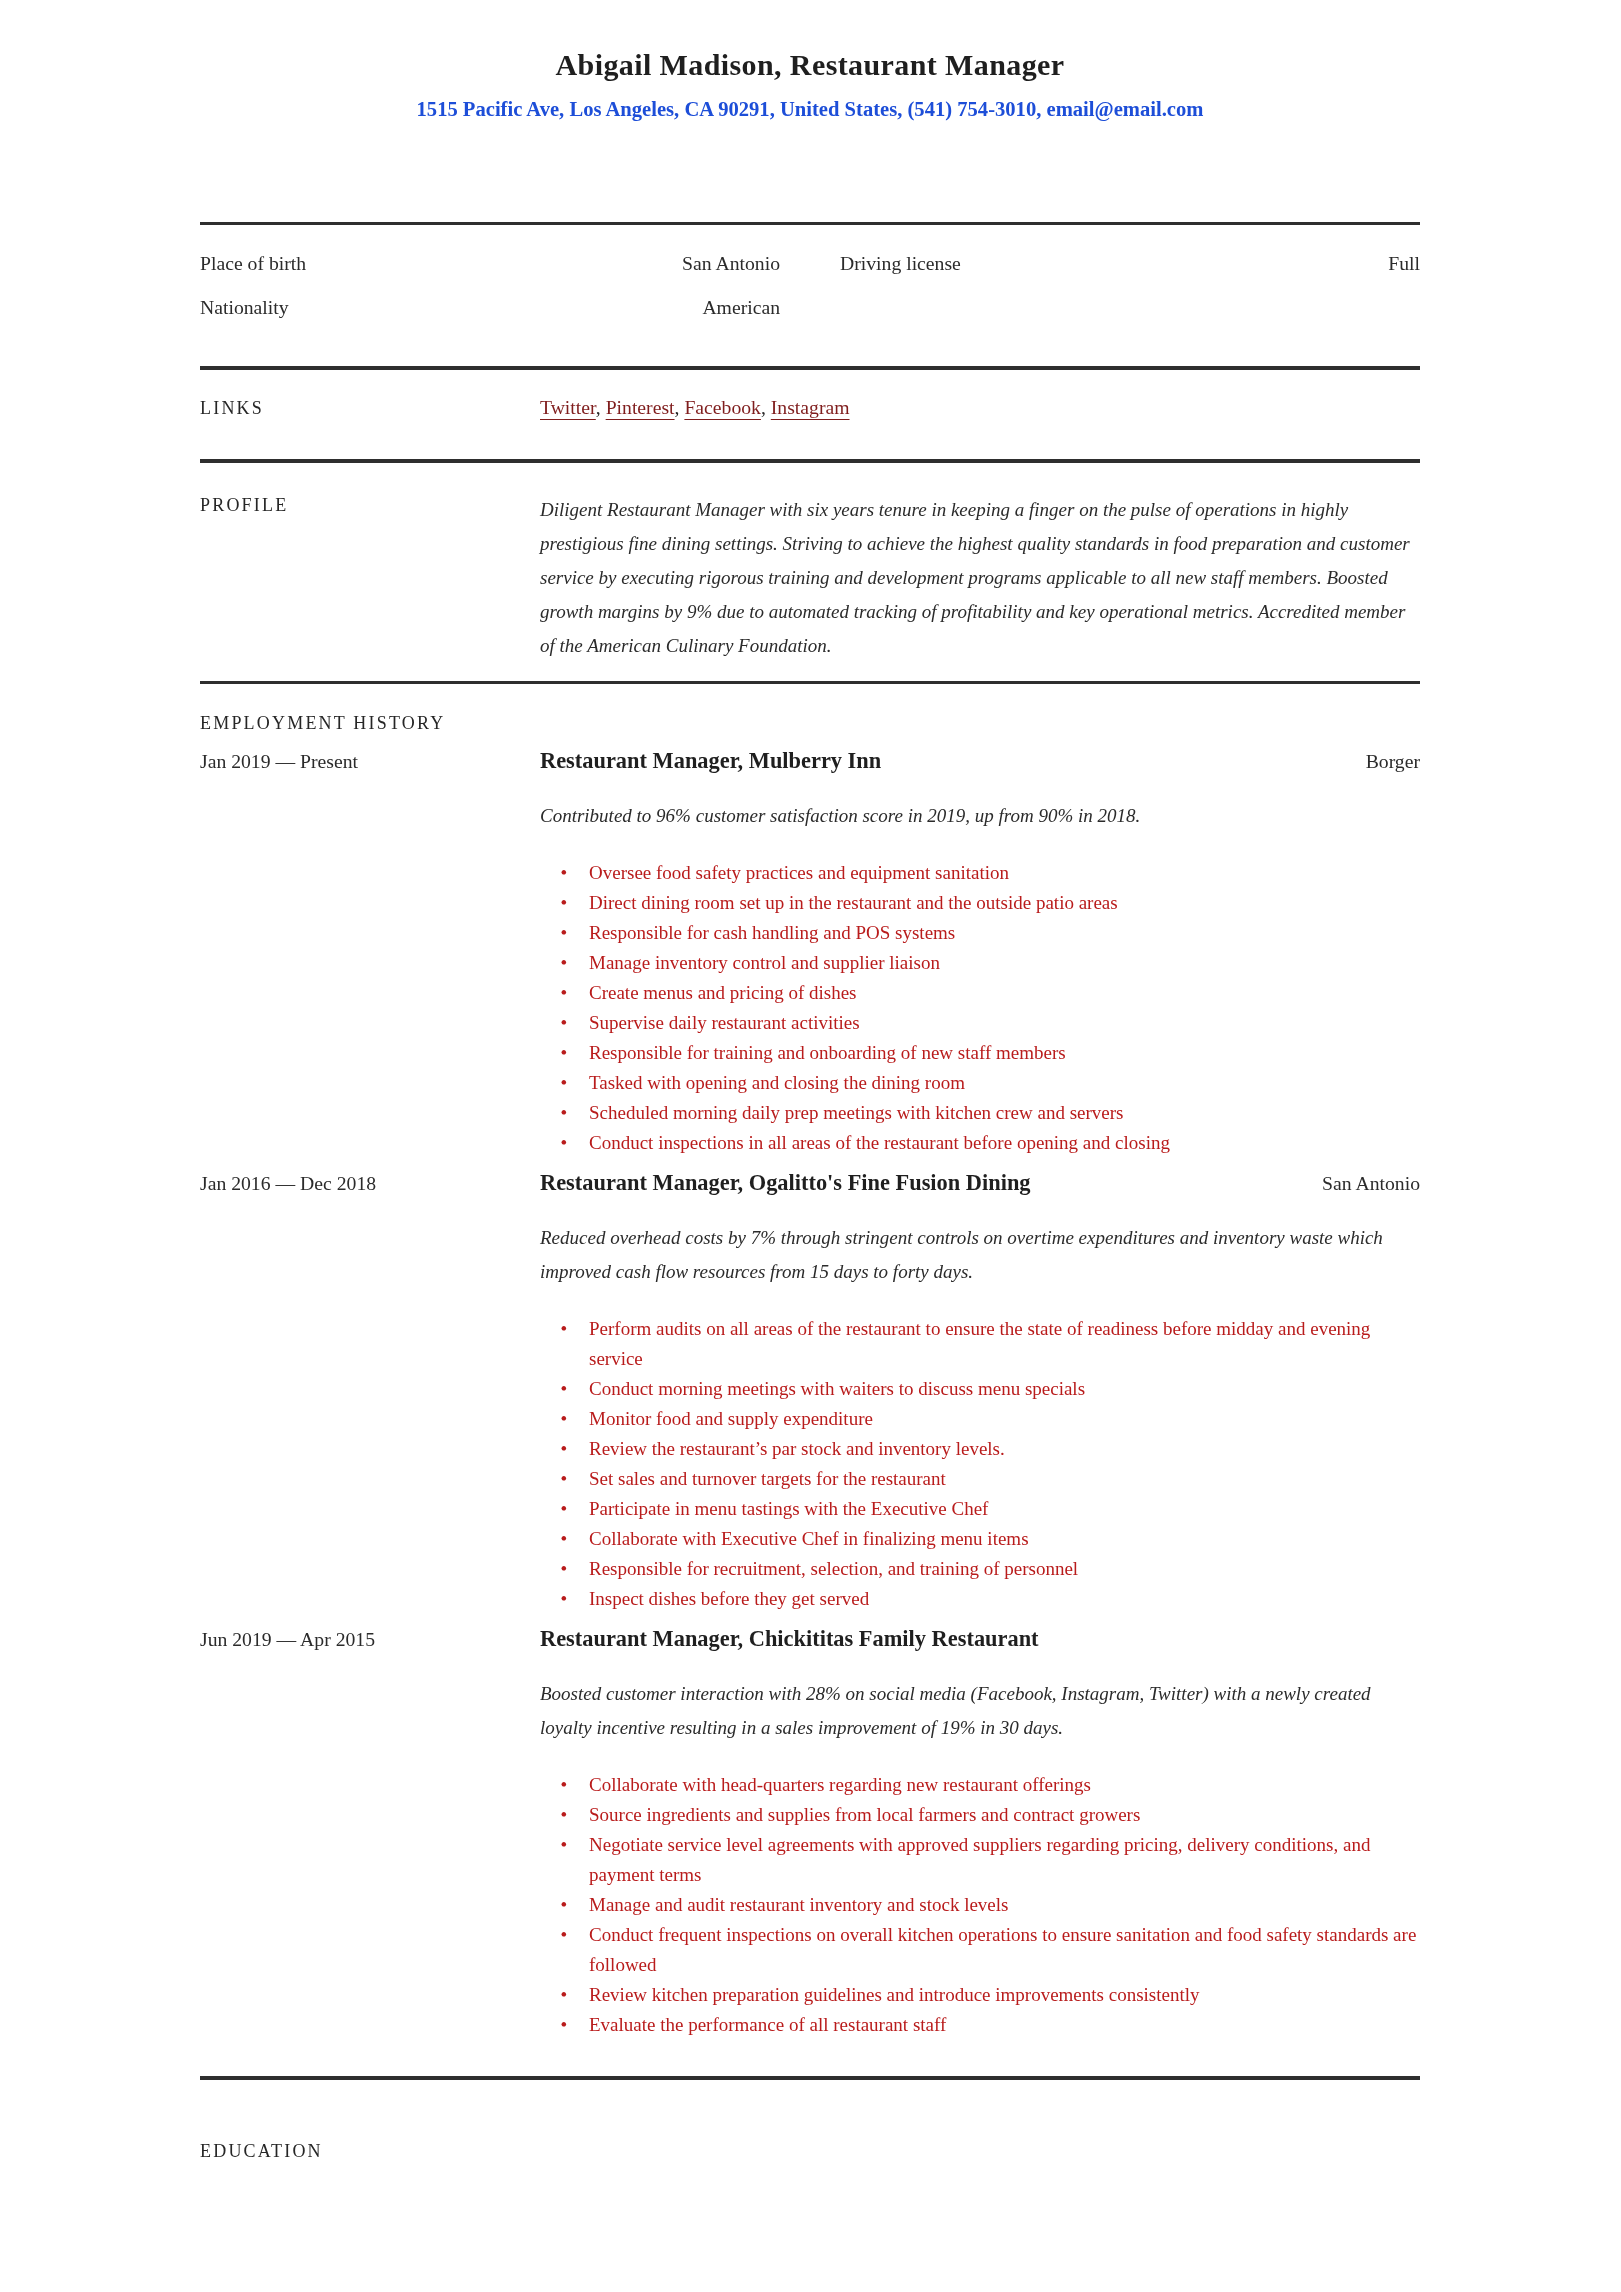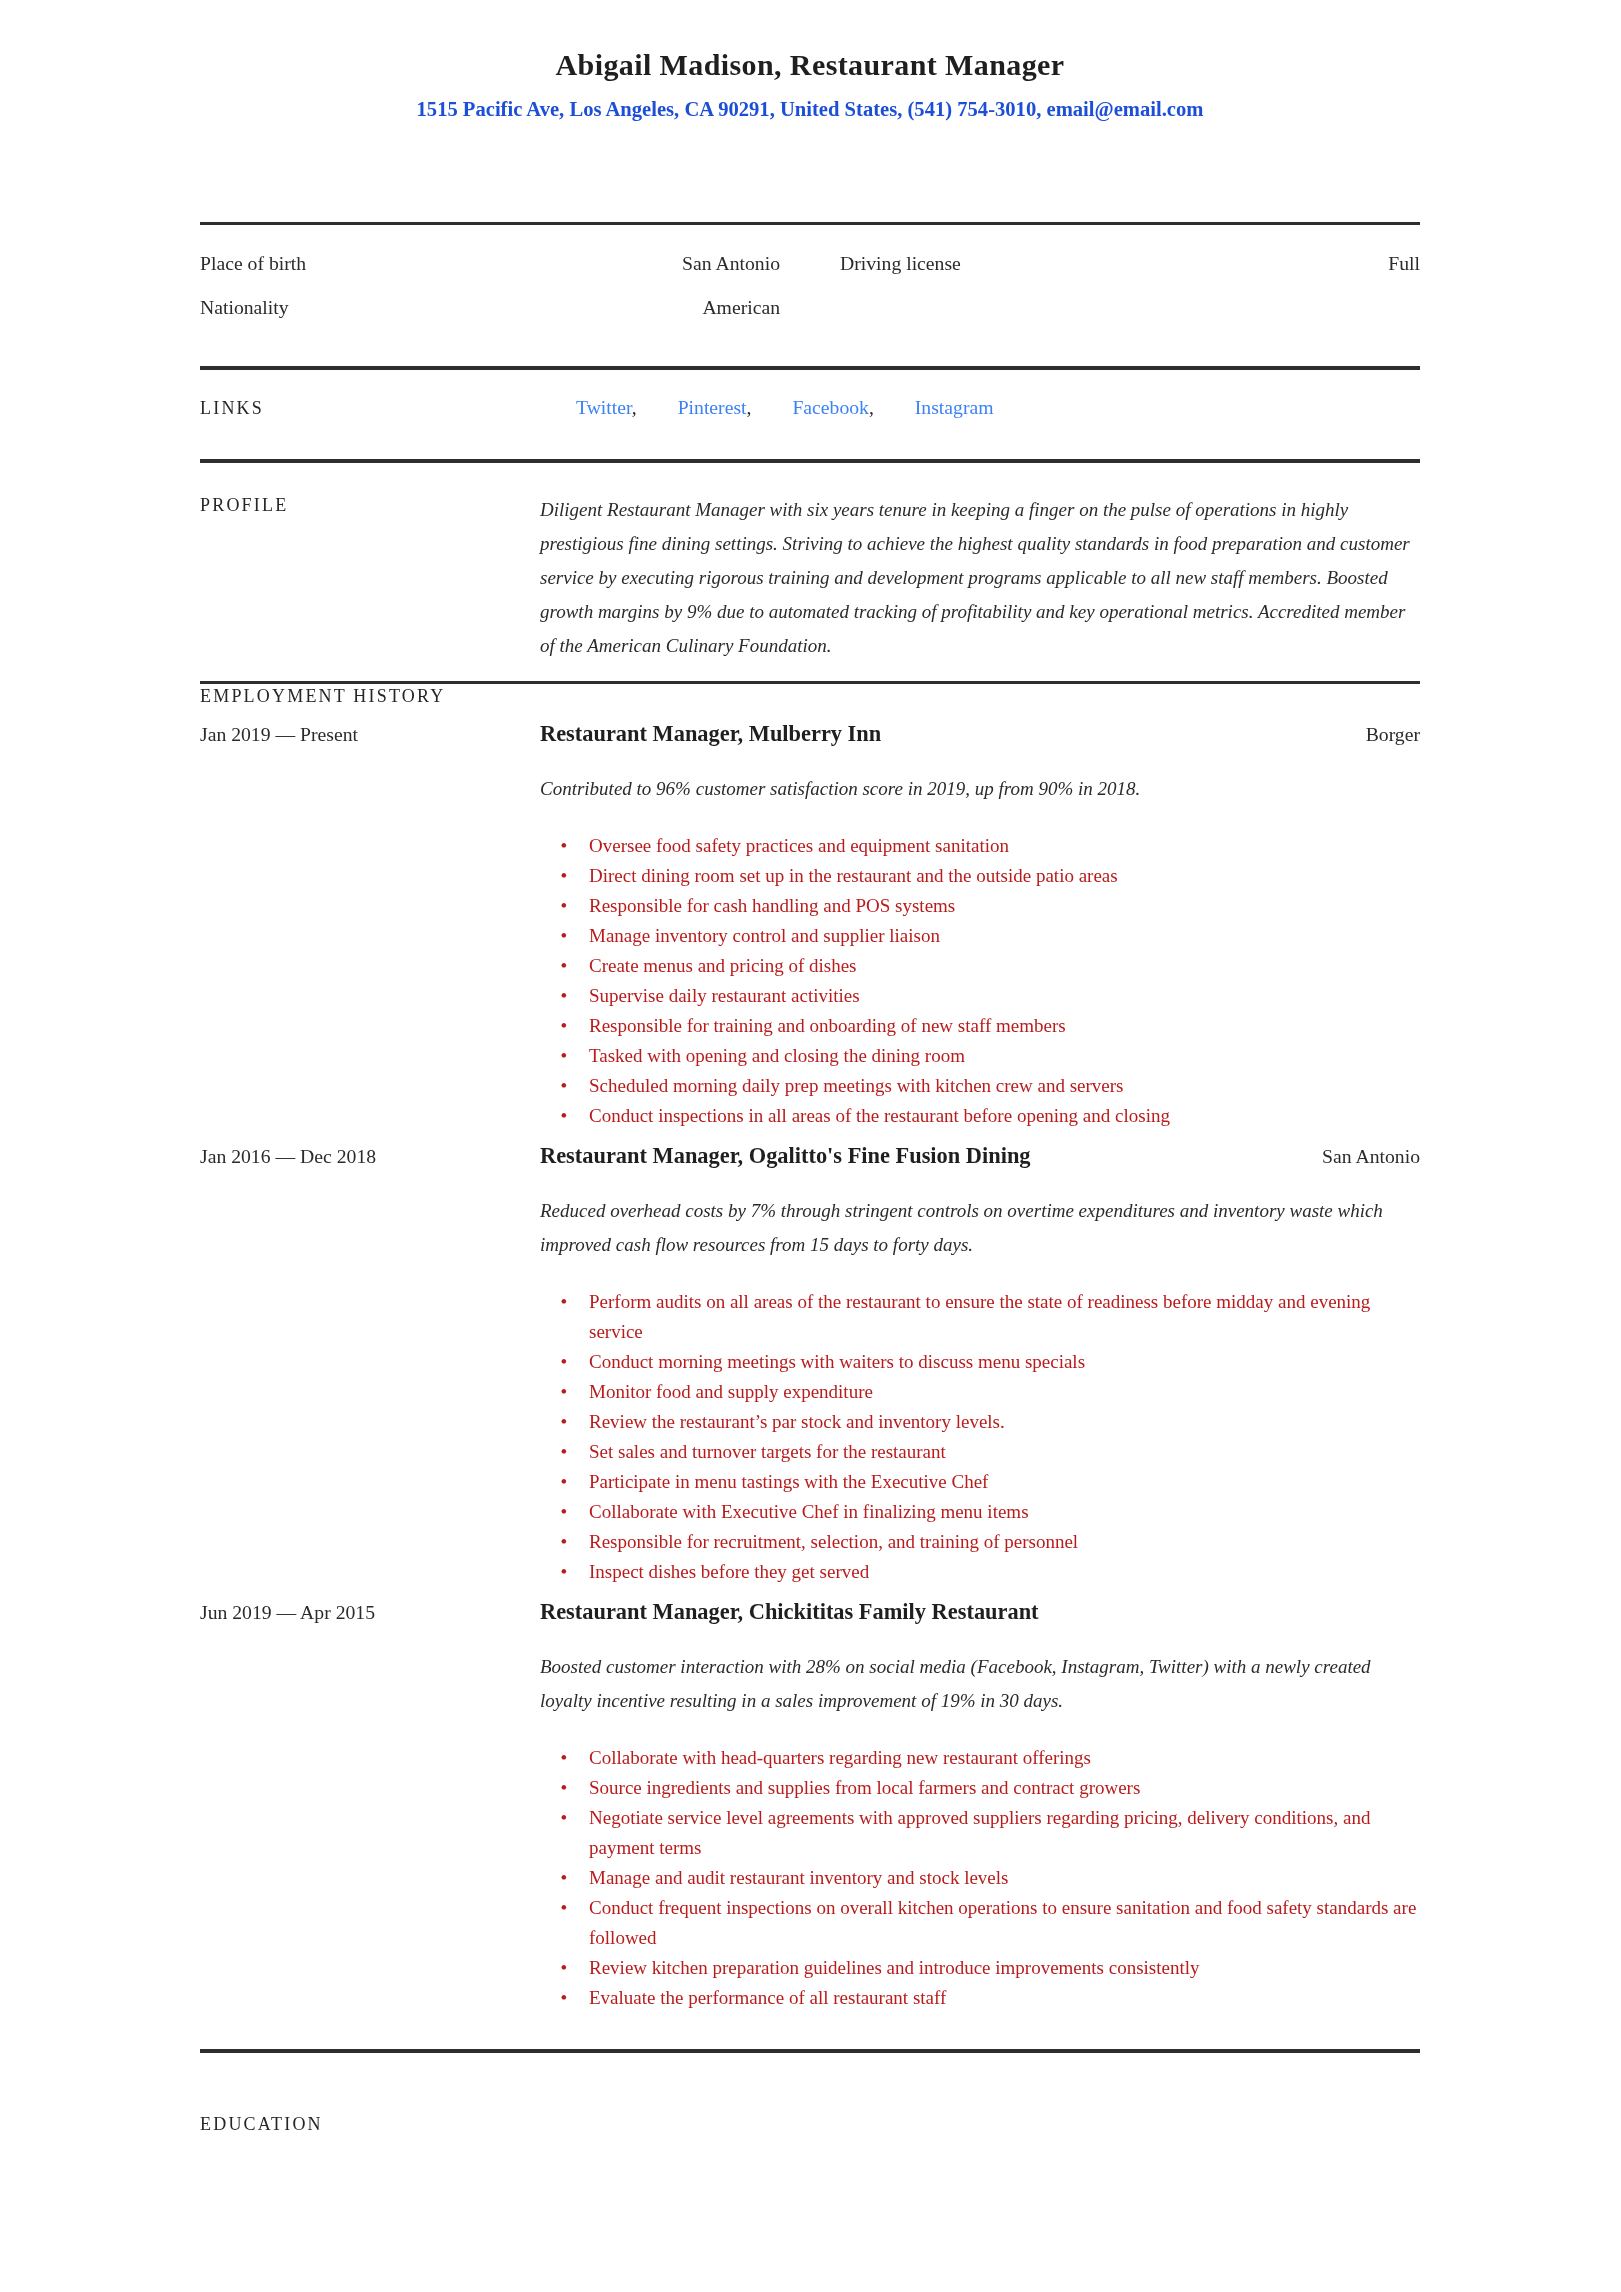--- a/index.html
+++ b/index.html
@@ -70,36 +70,36 @@
     letter-spacing: 2.2px;
     line-height: 25px;
     color: #262626;
   }
   .links-row { padding: 21.5px 0 36px 0; }
   .links-line {
     font-size: 19.7px;
     line-height: 32px;
   }
   .link {
+    text-decoration: underline;
     text-underline-offset: 4.5px;
     text-decoration-thickness: 1.3px;
-    color: #3b82f6;
+    color: #7f1d1d;
     cursor: pointer;
-    margin-left: 36px;
   }
   .link-sep { white-space: pre; }
   .profile-row { padding: 30px 0 18px 0; align-items: start; }
   .profile-text {
     font-style: italic;
     font-size: 19px;
     line-height: 34px;
     color: #2b2b2b;
   }
   
-  .employment { }
+  .employment { padding-top: 27px; }
   .job { margin-top: 10px; }
   .job-header {
     display: grid;
     grid-template-columns: 340px 1fr auto;
     align-items: baseline;
   }
   .job-dates {
     font-size: 19.7px;
     line-height: 30px;
     color: #2b2b2b;

